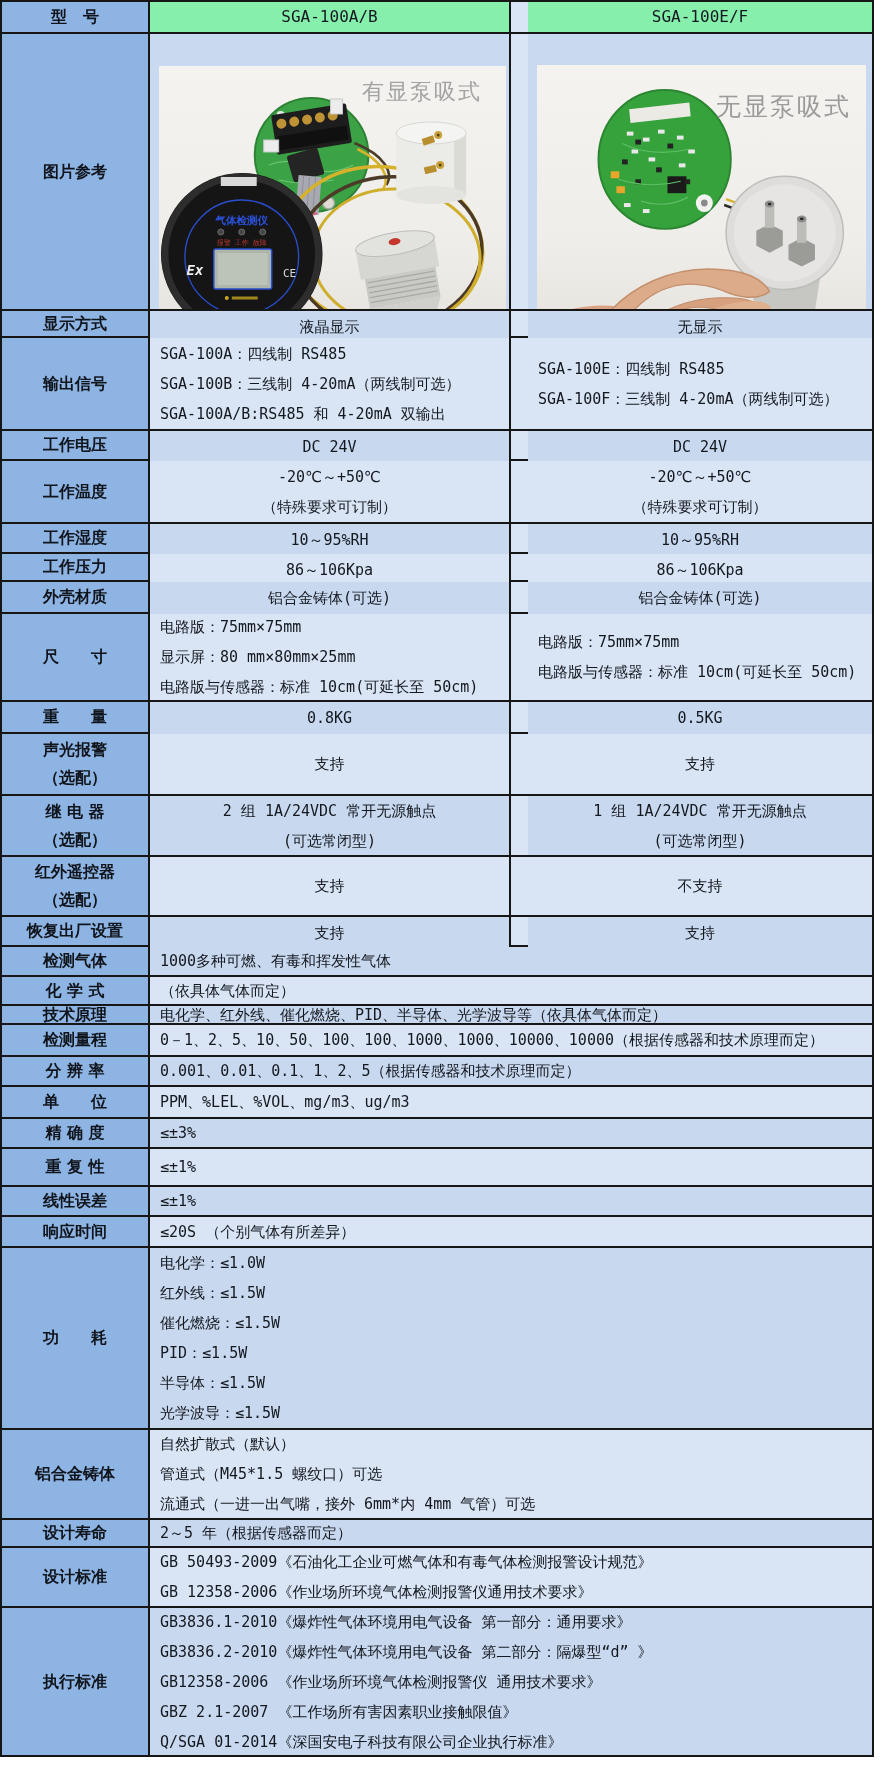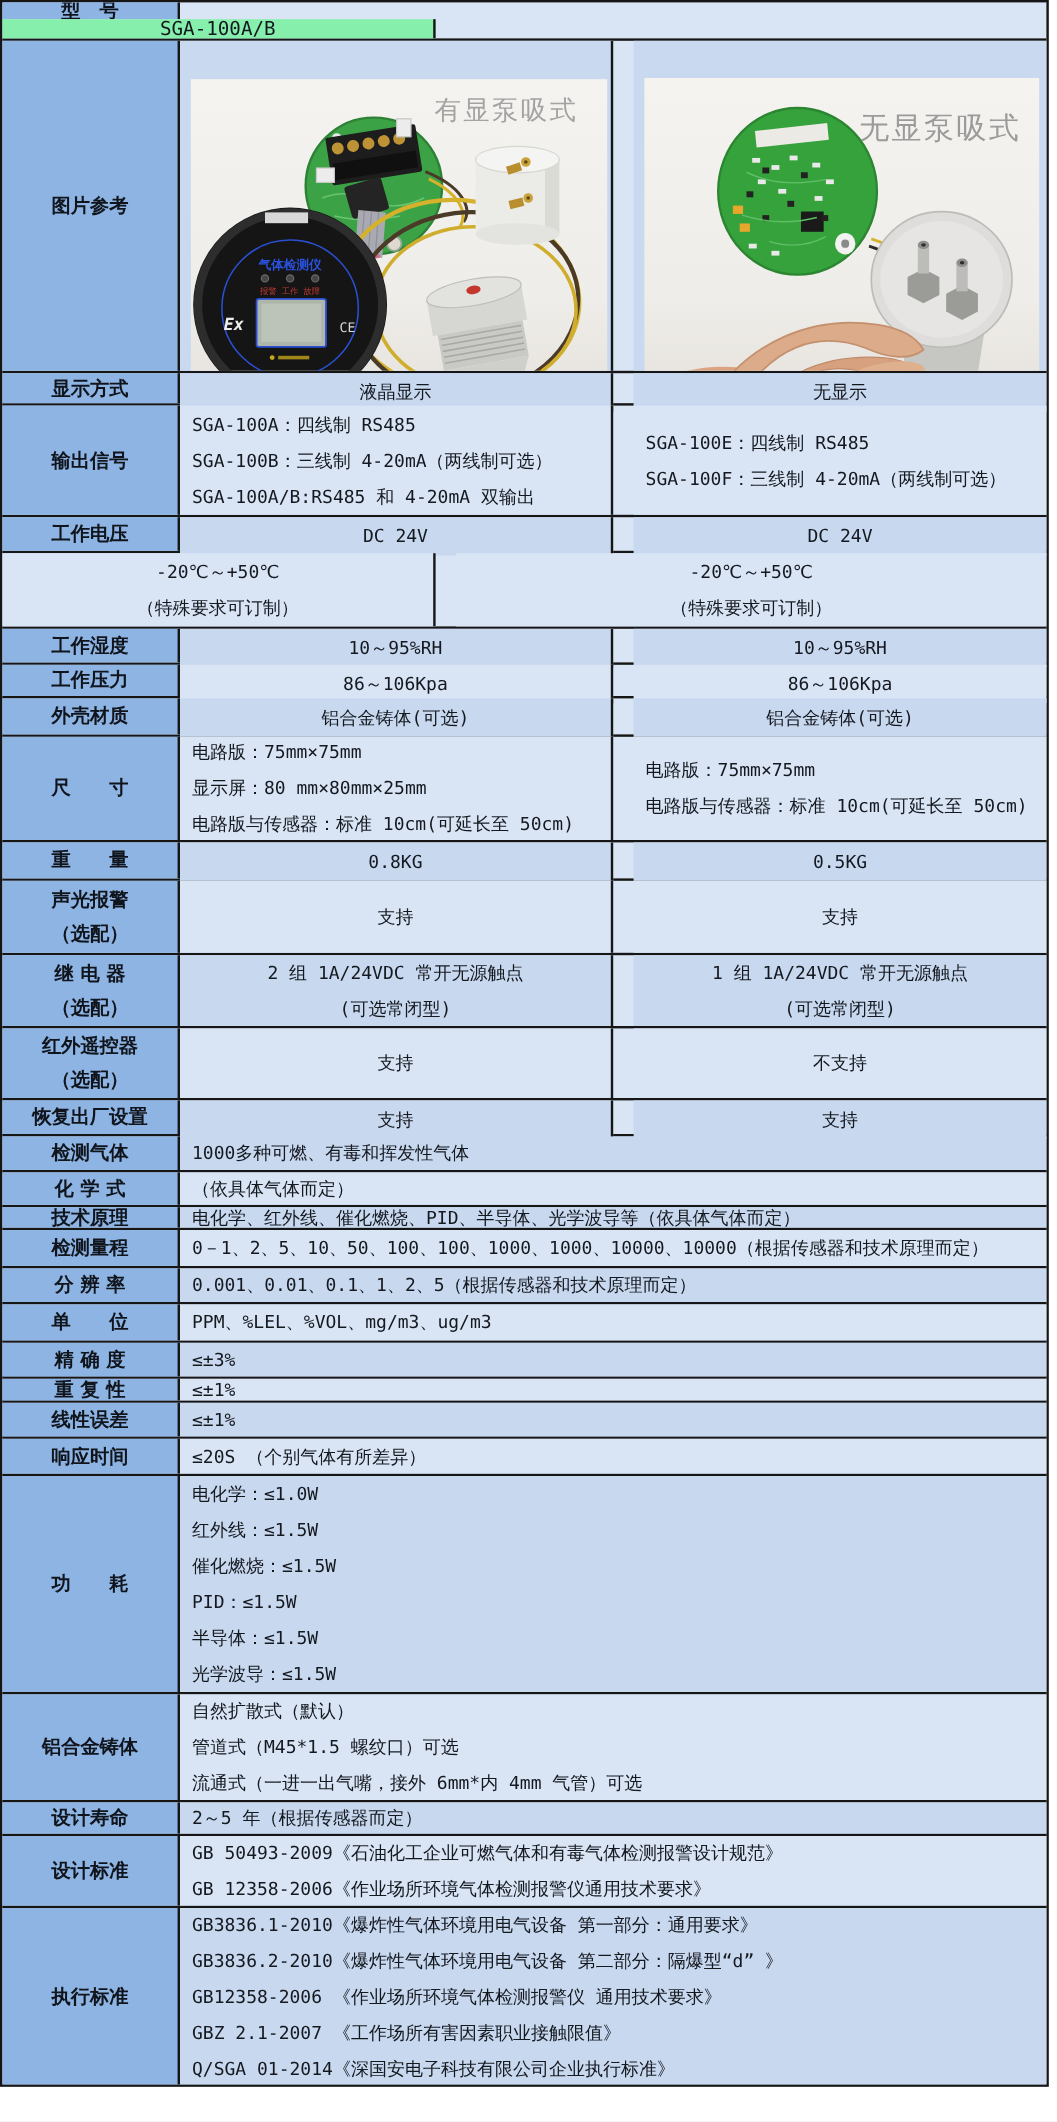--- a/index.html
+++ b/index.html
@@ -9,21 +9,21 @@
     font-family: "DejaVu Sans Mono", "DejaVu Sans", "Liberation Sans", sans-serif;
     color: #14181f;
   }
   .spec-table {
     width: 874px;
     margin: 0 0 10px 0;
     border: 2px solid #161616;
     background: #d9e4f5;
   }
   .tr { display: flex; border-top: 2px solid #161616; }
-  .tr:first-child { border-top: none; flex-direction: column; }
+  .tr:first-child { border-top: none; }
   .td {
     display: flex;
     align-items: center;
     white-space: pre-line;
     overflow: hidden;
   }
   .lbl {
     width: 148px;
     min-width: 148px;
     justify-content: center;
@@ -259,20 +259,21 @@
 SGA-100A/B:RS485 和 4-20mA 双输出</div>
     <div class="td val c2 left">SGA-100E：四线制 RS485
 SGA-100F：三线制 4-20mA（两线制可选）</div>
   </div>
   <div class="tr alt-d" style="height:30px">
     <div class="td lbl">工作电压</div>
     <div class="td val c1 center">DC 24V</div>
     <div class="td val c2 center">DC 24V</div>
   </div>
   <div class="tr alt-l" style="height:63px">
+    <div class="td lbl">工作温度</div>
     <div class="td val c1 center">-20℃～+50℃
 （特殊要求可订制）</div>
     <div class="td val c2 center">-20℃～+50℃
 （特殊要求可订制）</div>
   </div>
   <div class="tr alt-d" style="height:30px">
     <div class="td lbl">工作湿度</div>
     <div class="td val c1 center">10～95%RH</div>
     <div class="td val c2 center">10～95%RH</div>
   </div>
@@ -345,21 +346,21 @@
     <div class="td val spn left">0.001、0.01、0.1、1、2、5（根据传感器和技术原理而定）</div>
   </div>
   <div class="tr alt-l" style="height:32px">
     <div class="td lbl">单　　位</div>
     <div class="td val spn left">PPM、%LEL、%VOL、mg/m3、ug/m3</div>
   </div>
   <div class="tr alt-d" style="height:30px">
     <div class="td lbl">精 确 度</div>
     <div class="td val spn left">≤±3%</div>
   </div>
-  <div class="tr alt-l" style="height:20px">
+  <div class="tr alt-l" style="height:38px">
     <div class="td lbl">重 复 性</div>
     <div class="td val spn left">≤±1%</div>
   </div>
   <div class="tr alt-d" style="height:30px">
     <div class="td lbl">线性误差</div>
     <div class="td val spn left">≤±1%</div>
   </div>
   <div class="tr alt-l" style="height:31px">
     <div class="td lbl">响应时间</div>
     <div class="td val spn left">≤20S （个别气体有所差异）</div>

